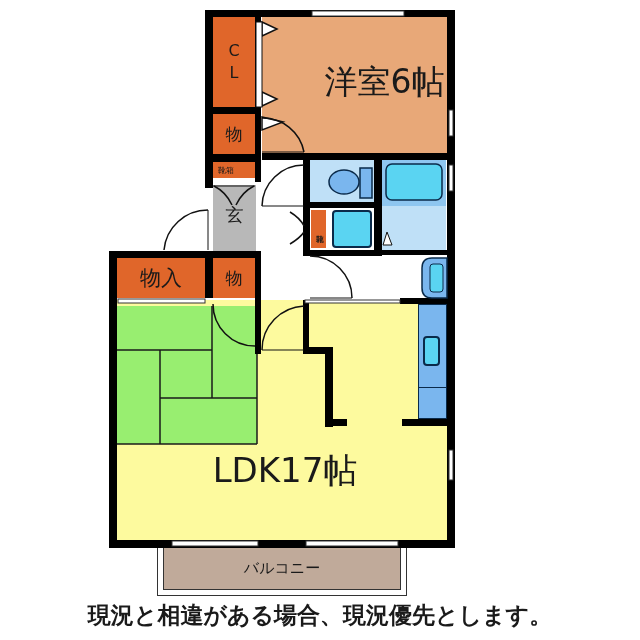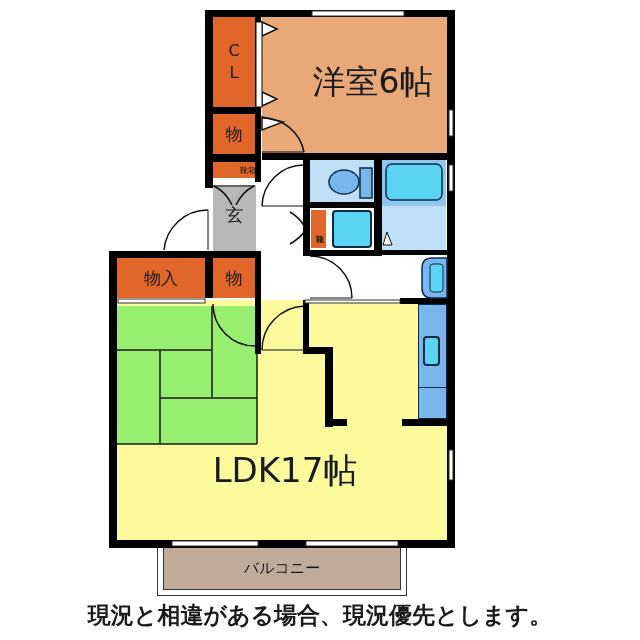--- a/index.html
+++ b/index.html
@@ -122,24 +122,24 @@
     <rect x="449" y="110" width="4" height="26"></rect>
     <rect x="449" y="165" width="4" height="26"></rect>
     <rect x="449" y="450" width="4" height="30"></rect>
     <rect x="172" y="541" width="86" height="5"></rect>
     <rect x="306" y="541" width="92" height="5"></rect>
     <rect x="118" y="299" width="87" height="4"></rect>
     <rect x="305" y="300" width="95" height="3"></rect>
   </g>
 </svg>
 
-<div class="lbl" style="left:262px;top:60px;width:221px;height:44px;font-size:33px;">洋室6帖</div>
+<div class="lbl" style="left:262px;top:60px;width:221px;height:44px;font-size:33px;padding-left:12px;">洋室6帖</div>
 <div class="lbl" style="left:213px;top:40px;width:42px;height:20px;font-size:16px;">C</div>
 <div class="lbl" style="left:213px;top:62px;width:42px;height:20px;font-size:16px;">L</div>
 <div class="lbl" style="left:213px;top:114px;width:42px;height:40px;font-size:17px;">物</div>
-<div class="lbl" style="left:227px;top:162px;width:42px;height:16px;font-size:8px;">靴箱</div>
+<div class="lbl" style="left:205px;top:162px;width:42px;height:16px;font-size:8px;">靴箱</div>
 <div class="lbl" style="left:213px;top:200px;width:43px;height:30px;font-size:18px;">玄</div>
 <div class="lbl" style="left:311px;top:210px;width:15px;height:38px;font-size:8px;writing-mode:vertical-rl;">靴箱</div>
-<div class="lbl" style="left:117px;top:258px;width:88px;height:40px;font-size:17px;">物入</div>
+<div class="lbl" style="left:117px;top:258px;width:88px;height:40px;font-size:21px;">物入</div>
 <div class="lbl" style="left:213px;top:258px;width:42px;height:40px;font-size:17px;">物</div>
 <div class="lbl" style="left:200px;top:448px;width:170px;height:46px;font-size:34px;text-align:center;">LDK17帖</div>
 <div class="lbl" style="left:163px;top:550px;width:238px;height:36px;font-size:15px;">バルコニー</div>
 <div class="lbl" style="left:80px;top:602px;width:480px;height:26px;font-size:23px;font-weight:bold;">現況と相違がある場合、現況優先とします。</div>
 
 </body></html>

